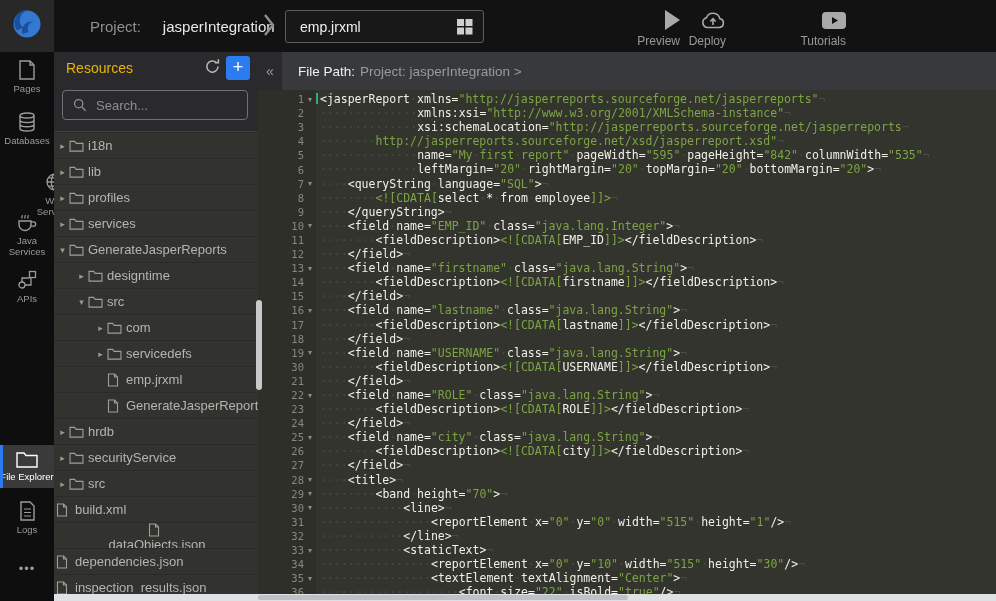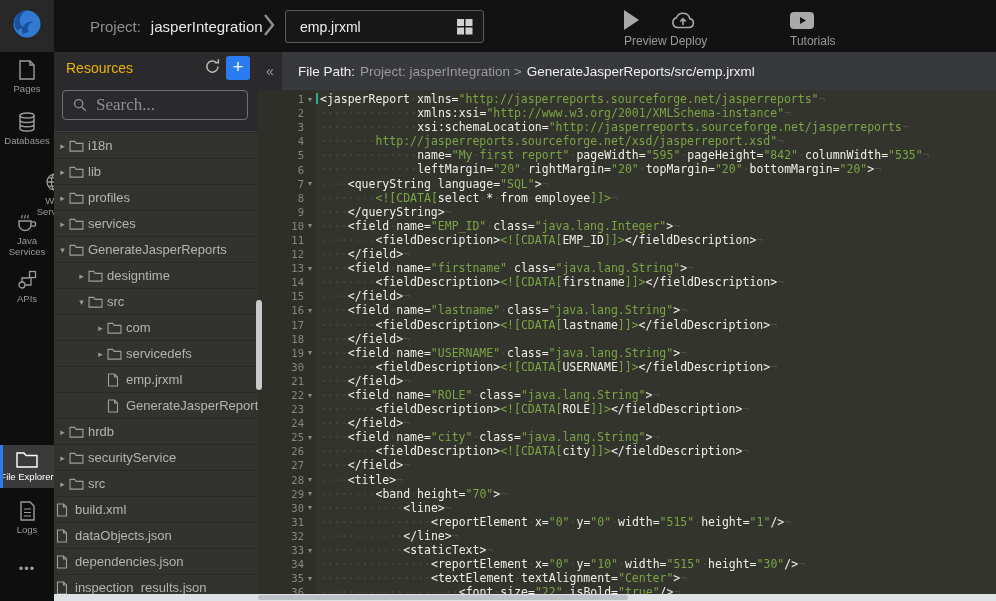--- a/index.html
+++ b/index.html
@@ -3,28 +3,28 @@
 <meta charset="utf-8">
 <style>
   html,body{margin:0;padding:0;background:#000;}
   .stage{position:relative;width:996px;height:601px;overflow:hidden;background:#0d0d0d;
          font-family:"Liberation Sans",sans-serif;-webkit-font-smoothing:antialiased;}
   
   .topbar{position:absolute;left:0;top:0;width:996px;height:52px;background:#121212;}
   .logo-tile{position:absolute;left:0;top:0;width:54px;height:52px;background:#282828;
              display:flex;align-items:center;justify-content:center;}
   .project{position:absolute;left:90px;top:0;height:52px;display:flex;align-items:center;font-size:15px;}
-  .project .plabel{color:#8f8f8f;margin-right:10px;}
+  .project .plabel{color:#8f8f8f;margin-right:22px;}
   .project .pname{color:#e8e8e8;}
   .tb-chevron{position:absolute;left:262px;top:12px;color:#8f8f8f;}
   .file-tab{position:absolute;left:285px;top:10px;width:197px;height:31px;border:1px solid #5c5c5c;
             border-radius:3px;background:#181818;display:flex;align-items:center;}
   .file-tab .ftext{color:#efefef;font-size:14px;margin-left:14px;flex:1;}
   .file-tab .grid{margin-right:10px;display:flex;}
-  .tb-action{position:absolute;top:8px;display:flex;flex-direction:column;align-items:flex-start;width:56px;cursor:pointer;}
+  .tb-action{position:absolute;top:8px;display:flex;flex-direction:column;align-items:flex-end;width:56px;cursor:pointer;}
   .tb-action .aicon{height:24px;display:flex;align-items:center;justify-content:center;}
   .tb-action .albl{color:#9a9a9a;font-size:12px;margin-top:2px;}
   .play-tri{width:0;height:0;border-left:15px solid #a9a9a9;border-top:10px solid transparent;border-bottom:10px solid transparent;}
   
   .rail{position:absolute;left:0;top:52px;width:54px;height:546px;background:#0e0e0e;}
   .rail-item{position:absolute;left:0;width:54px;display:flex;flex-direction:column;align-items:center;
              color:#9b9b9b;cursor:pointer;text-align:center;}
   .rail-item .rlabel{font-size:9.5px;line-height:11px;margin-top:3px;}
   .rail-item.active{background:#3a3a3a;color:#fff;padding:6px 0;}
   .rail-item.active::before{content:"";position:absolute;left:0;top:0;bottom:0;width:3px;background:#2b7cf0;}
@@ -32,22 +32,22 @@
   
   .panel{position:absolute;left:54px;top:52px;width:204px;height:549px;background:#2a2a2c;overflow:hidden;}
   .panel-head{position:absolute;left:0;top:0;width:100%;height:34px;}
   .panel-title{position:absolute;left:12px;top:8px;color:#eab308;font-size:14px;}
   .refresh-btn{position:absolute;left:150px;top:6px;color:#b9b9b9;cursor:pointer;}
   .add-btn{position:absolute;left:172px;top:4px;width:24px;height:24px;background:#2b7cf0;border-radius:3px;
            color:#fff;font-size:18px;line-height:23px;text-align:center;cursor:pointer;}
   .searchbox{position:absolute;left:8px;top:38px;width:186px;height:30px;border:1px solid #6e7276;border-radius:4px;
              display:flex;align-items:center;box-sizing:border-box;background:transparent;}
   .searchbox svg{margin:0 7px 0 10px;}
-  .searchbox input{flex:1;background:transparent;border:none;outline:none;color:#cfcfcf;font-size:17px;width:100px;
-                   font-family:Liberation Serif, serif;}
+  .searchbox input{flex:1;background:transparent;border:none;outline:none;color:#cfcfcf;font-size:13px;width:100px;
+                   font-family:Liberation Sans, sans-serif;}
   .searchbox input::placeholder{color:#8b8f93;}
   .panel-divider{position:absolute;left:0;top:79px;width:100%;border-top:1px solid #3e3e40;}
   .tree{position:absolute;left:0;top:81px;width:100%;}
   .trow{height:25px;margin-bottom:1px;background:#32322e;display:flex;align-items:center;cursor:pointer;overflow:hidden;white-space:nowrap;}
   .trow .arr{width:13px;font-size:9px;color:#9a9a95;text-align:center;flex:none;}
   .trow .ticow{width:19px;flex:none;color:#9f9f9a;display:flex;align-items:center;}
   .trow .tlabel{color:#b5b5b0;font-size:13px;}
   .res-scroll{position:absolute;left:256px;top:300px;width:6px;height:90px;background:#c9c9c9;border-radius:3px;z-index:6;}
   
   .collapse-tab{position:absolute;left:258px;top:52px;width:24px;height:38px;background:#2a2a2c;color:#9a9a9a;
@@ -353,21 +353,21 @@
         </div>
         <div class="trow" style="padding-left: 2px;">
           <span class="ticow">
             <svg width="12" height="14" viewBox="0 0 12 14">
               <path d="M1.5 1 H7.5 L10.5 4 V13 H1.5 Z" fill="none" stroke="currentColor" stroke-width="1.1"></path>
               <path d="M7.5 1 V4 H10.5" fill="none" stroke="currentColor" stroke-width="1.1"></path>
             </svg>
           </span>
           <span class="tlabel">build.xml</span>
         </div>
-        <div class="trow" style="padding-left: 2px;">
+        <div class="trow" style="padding-left: 2px; flex-direction: column;">
           <span class="ticow">
             <svg width="12" height="14" viewBox="0 0 12 14">
               <path d="M1.5 1 H7.5 L10.5 4 V13 H1.5 Z" fill="none" stroke="currentColor" stroke-width="1.1"></path>
               <path d="M7.5 1 V4 H10.5" fill="none" stroke="currentColor" stroke-width="1.1"></path>
             </svg>
           </span>
           <span class="tlabel">dataObjects.json</span>
         </div>
         <div class="trow" style="padding-left: 2px;">
           <span class="ticow">
@@ -390,21 +390,20 @@
       </div>
   </div>
   <div class="res-scroll"></div>
 
   <div class="collapse-tab">
     <span>«</span>
   </div>
   <div class="filepath">
     <span class="fp1">File Path:</span>
     <span class="fp2">Project: jasperIntegration &gt;</span>
-    <span class="fp3">GenerateJasperReports/src/emp.jrxml</span>
   </div>
 
   <div class="editor">
     <div class="gutter">
         <div class="gl">
           <span class="lnum">1</span>
           <span class="fold">▾</span>
         </div>
         <div class="gl">
           <span class="lnum">2</span>

